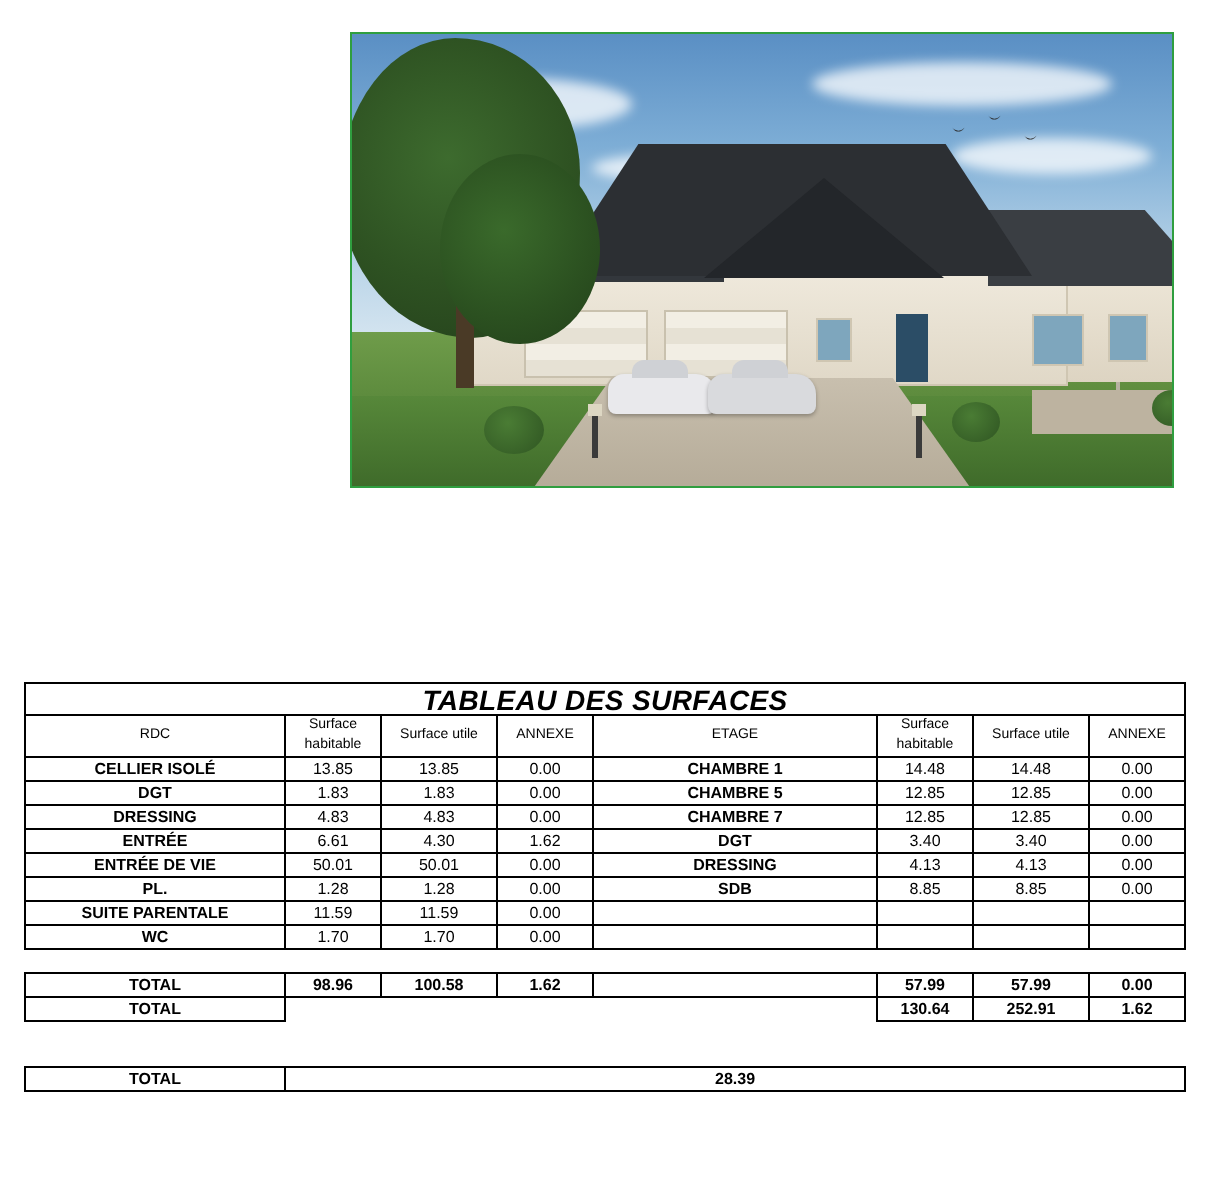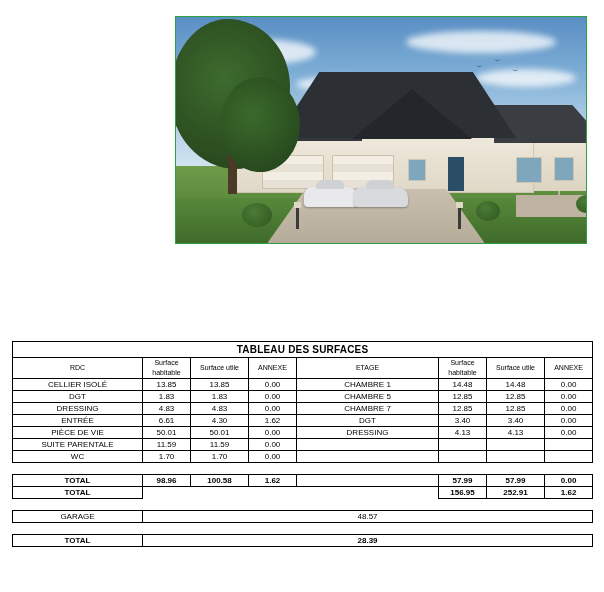--- a/index.html
+++ b/index.html
@@ -288,30 +288,31 @@
   table.surfaces td {
     border: 1px solid #000;
     height: 11px;
     padding: 0 2px;
     text-align: center;
     vertical-align: middle;
     line-height: 10px;
   }
   .tbl-title {
     font-weight: bold;
-    font-size: 10px;
+    font-size: 14px;
     letter-spacing: 0.2px;
     height: 15px !important;
+    font-style: italic;
   }
   .hdr {
     font-size: 7px;
     line-height: 7.5px;
     height: 17px !important;
   }
-  .col-name { text-align: center; }
+  .col-name { text-align: center; font-weight: bold; }
   .bold { font-weight: bold; }
   .blank { border: 1px solid #000; }
   .spacer-row td {
     height: 6px;
     border: none;
   }
   .no-border { border: none !important; }
 </style>
 </head>
 <body>
@@ -432,27 +433,37 @@
         <td class="col-name">ENTRÉE</td>
         <td>6.61</td>
         <td>4.30</td>
         <td>1.62</td>
         <td class="col-name">DGT</td>
         <td>3.40</td>
         <td>3.40</td>
         <td>0.00</td>
       </tr>
       <tr>
-        <td class="col-name">PIÈCE DE VIE</td>
+        <td class="col-name">ENTRÉE DE VIE</td>
         <td>50.01</td>
         <td>50.01</td>
         <td>0.00</td>
         <td class="col-name">DRESSING</td>
         <td>4.13</td>
         <td>4.13</td>
+        <td>0.00</td>
+      </tr>
+      <tr>
+        <td class="col-name">PL.</td>
+        <td>1.28</td>
+        <td>1.28</td>
+        <td>0.00</td>
+        <td class="col-name">SDB</td>
+        <td>8.85</td>
+        <td>8.85</td>
         <td>0.00</td>
       </tr>
       <tr>
         <td class="col-name">SUITE PARENTALE</td>
         <td>11.59</td>
         <td>11.59</td>
         <td>0.00</td>
         <td class="col-name blank"></td>
         <td class="blank"></td>
         <td class="blank"></td>
@@ -481,33 +492,29 @@
         <td class="bold"></td>
         <td class="bold">57.99</td>
         <td class="bold">57.99</td>
         <td class="bold">0.00</td>
       </tr>
 
       <tr>
         <td class="bold">TOTAL</td>
         <td class="no-border" colspan="3"></td>
         <td class="no-border"></td>
-        <td class="bold">156.95</td>
+        <td class="bold">130.64</td>
         <td class="bold">252.91</td>
         <td class="bold">1.62</td>
       </tr>
 
       <tr class="spacer-row">
         <td class="no-border" colspan="8"></td>
       </tr>
 
-      <tr>
-        <td>GARAGE</td>
-        <td colspan="7">48.57</td>
-      </tr>
 
       <tr class="spacer-row">
         <td class="no-border" colspan="8"></td>
       </tr>
 
       <tr>
         <td class="bold">TOTAL</td>
         <td class="bold" colspan="7">28.39</td>
       </tr>
     </tbody>

